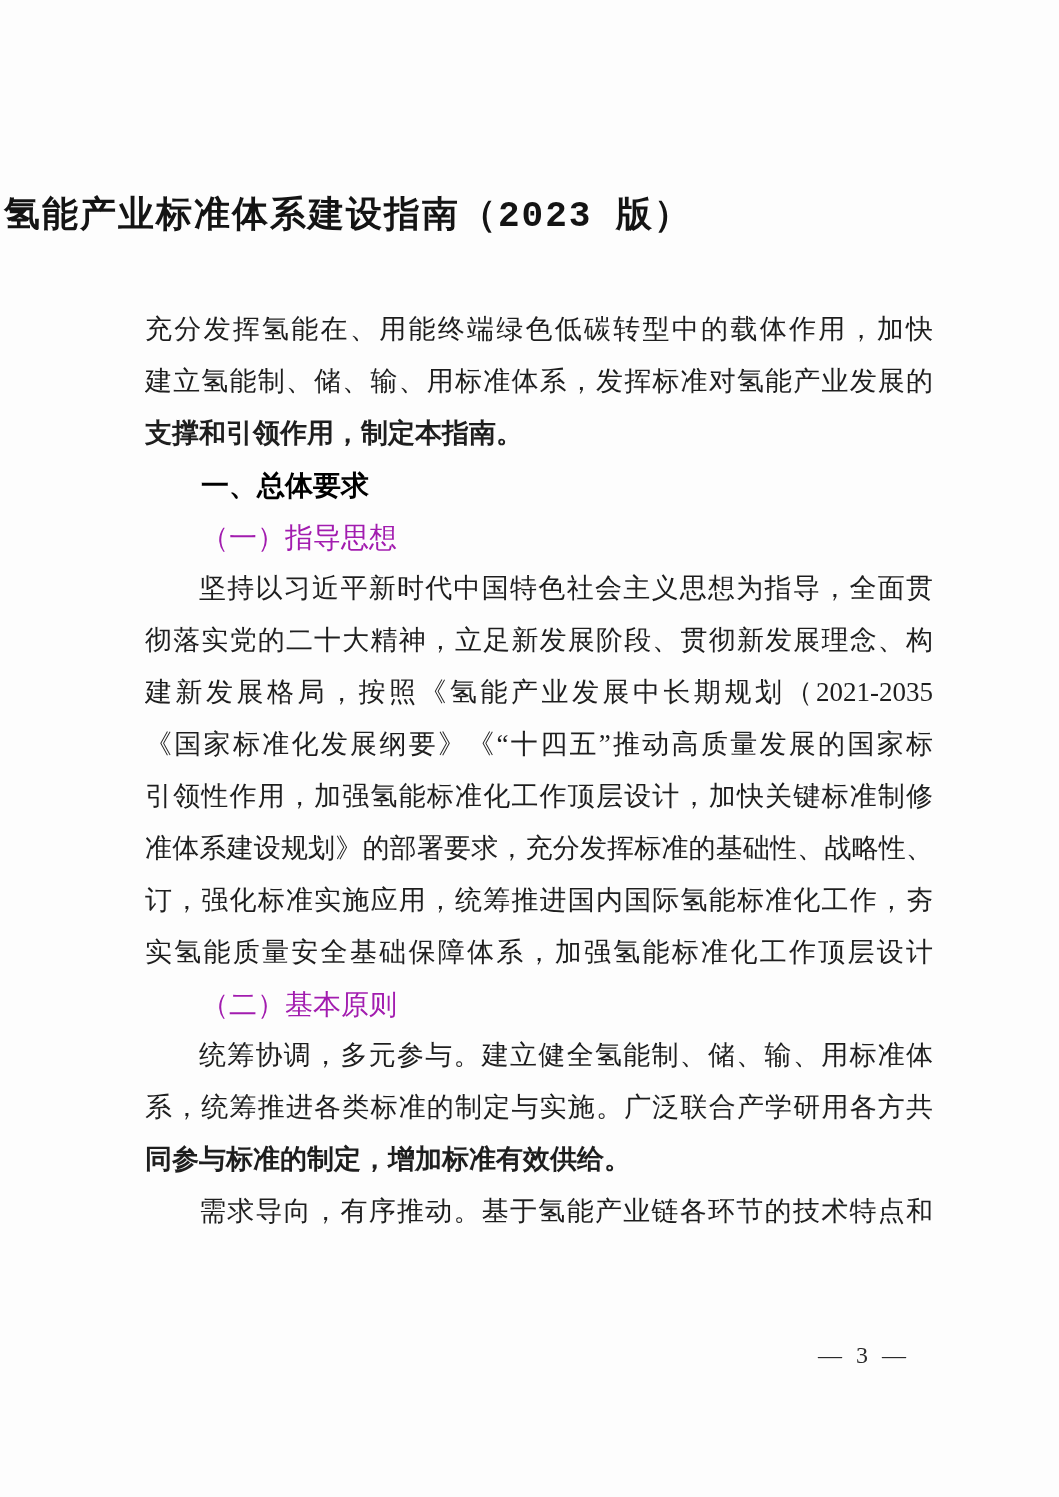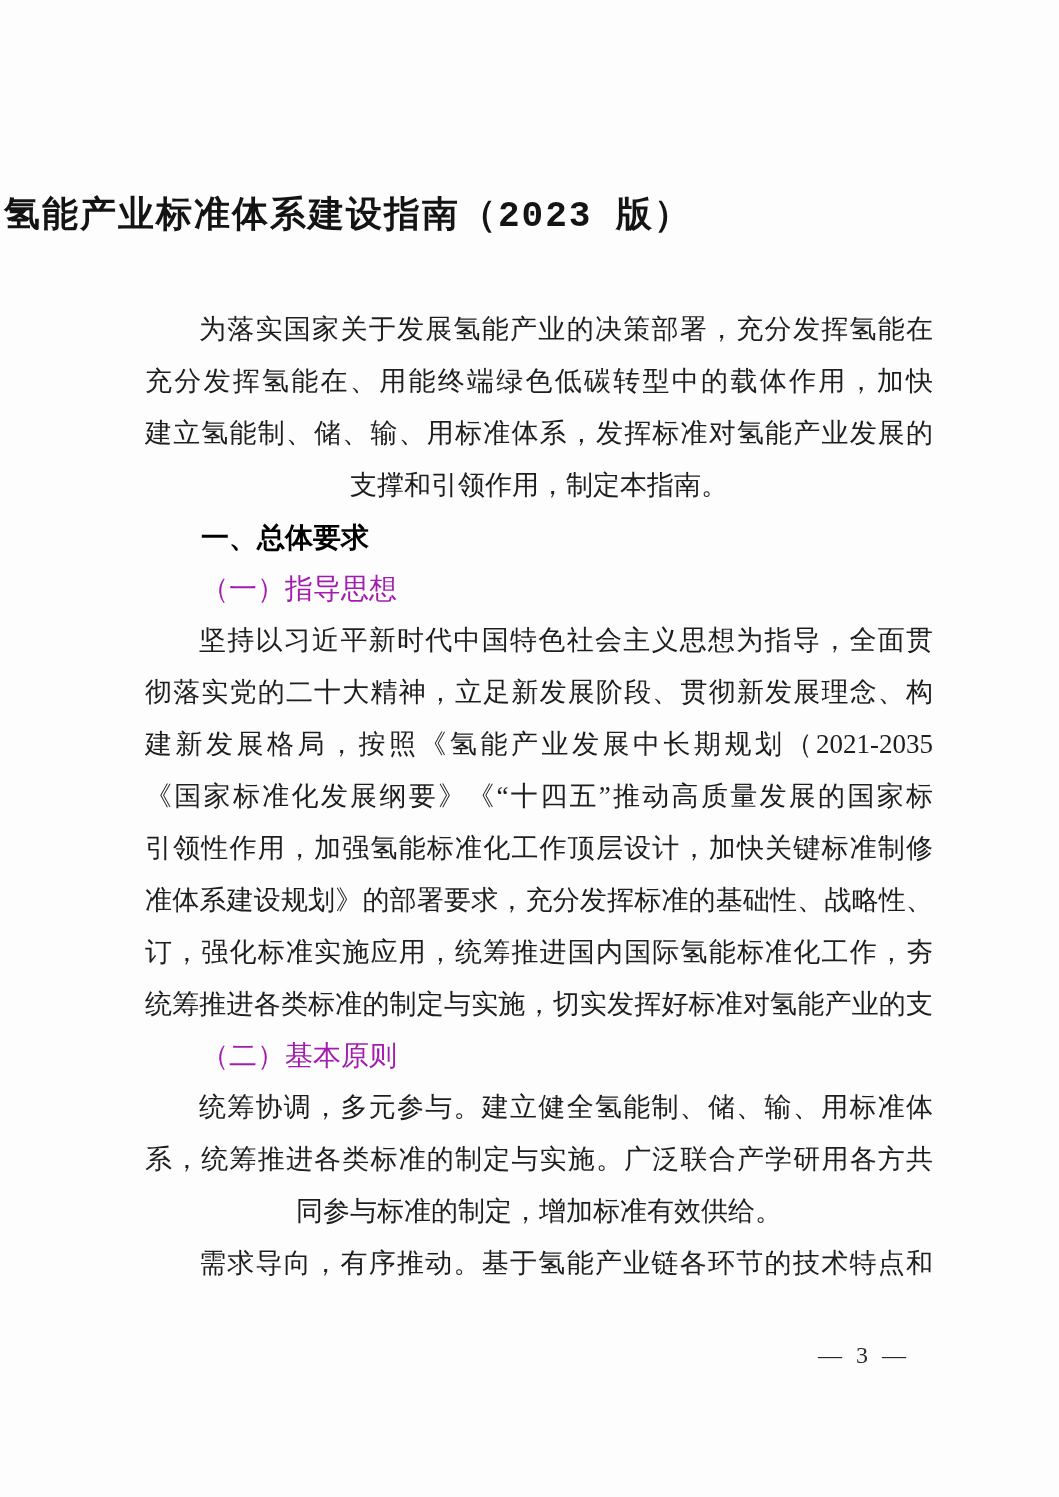--- a/index.html
+++ b/index.html
@@ -39,21 +39,22 @@
     line-height: 51.9px;
     font-size: 27px;
     overflow: hidden;
     white-space: normal;
   }
   .line.justify {
     text-align: justify;
     text-align-last: justify;
   }
   .line.end {
-    text-align: center;
+    text-align: left;
+    font-weight: bold;
   }
   .line.indent {
     text-indent: 2em;
   }
   .line.h1 {
     font-family: "Liberation Sans", "DejaVu Sans", sans-serif;
     font-weight: 700;
     font-size: 28px;
     color: #000000;
   }
@@ -71,34 +72,33 @@
     white-space: nowrap;
   }
 </style>
 </head>
 <body>
 
 <div class="page">
   <div class="doc-title">氢能产业标准体系建设指南（2023 版）</div>
 
   <div class="doc-lines" id="doc-lines">
-      <div class="line justify indent">为落实国家关于发展氢能产业的决策部署，充分发挥氢能在</div>
       <div class="line justify">充分发挥氢能在、用能终端绿色低碳转型中的载体作用，加快</div>
       <div class="line justify">建立氢能制、储、输、用标准体系，发挥标准对氢能产业发展的</div>
       <div class="line end">支撑和引领作用，制定本指南。</div>
       <div class="line h1 indent">一、总体要求</div>
       <div class="line h2 indent">（一）指导思想</div>
       <div class="line justify indent">坚持以习近平新时代中国特色社会主义思想为指导，全面贯</div>
       <div class="line justify">彻落实党的二十大精神，立足新发展阶段、贯彻新发展理念、构</div>
       <div class="line justify">建新发展格局，按照《氢能产业发展中长期规划（2021-2035 年）》</div>
       <div class="line justify">《国家标准化发展纲要》《“十四五”推动高质量发展的国家标</div>
       <div class="line justify">引领性作用，加强氢能标准化工作顶层设计，加快关键标准制修</div>
       <div class="line justify">准体系建设规划》的部署要求，充分发挥标准的基础性、战略性、</div>
       <div class="line justify">订，强化标准实施应用，统筹推进国内国际氢能标准化工作，夯</div>
-      <div class="line justify">统筹推进各类标准的制定与实施，切实发挥好标准对氢能产业的支</div>
+      <div class="line justify">实氢能质量安全基础保障体系，加强氢能标准化工作顶层设计</div>
       <div class="line h2 indent">（二）基本原则</div>
       <div class="line justify indent">统筹协调，多元参与。建立健全氢能制、储、输、用标准体</div>
       <div class="line justify">系，统筹推进各类标准的制定与实施。广泛联合产学研用各方共</div>
       <div class="line end">同参与标准的制定，增加标准有效供给。</div>
       <div class="line justify indent">需求导向，有序推动。基于氢能产业链各环节的技术特点和</div>
     </div>
 
   <div class="page-number">— 3 —</div>
 </div>
 

